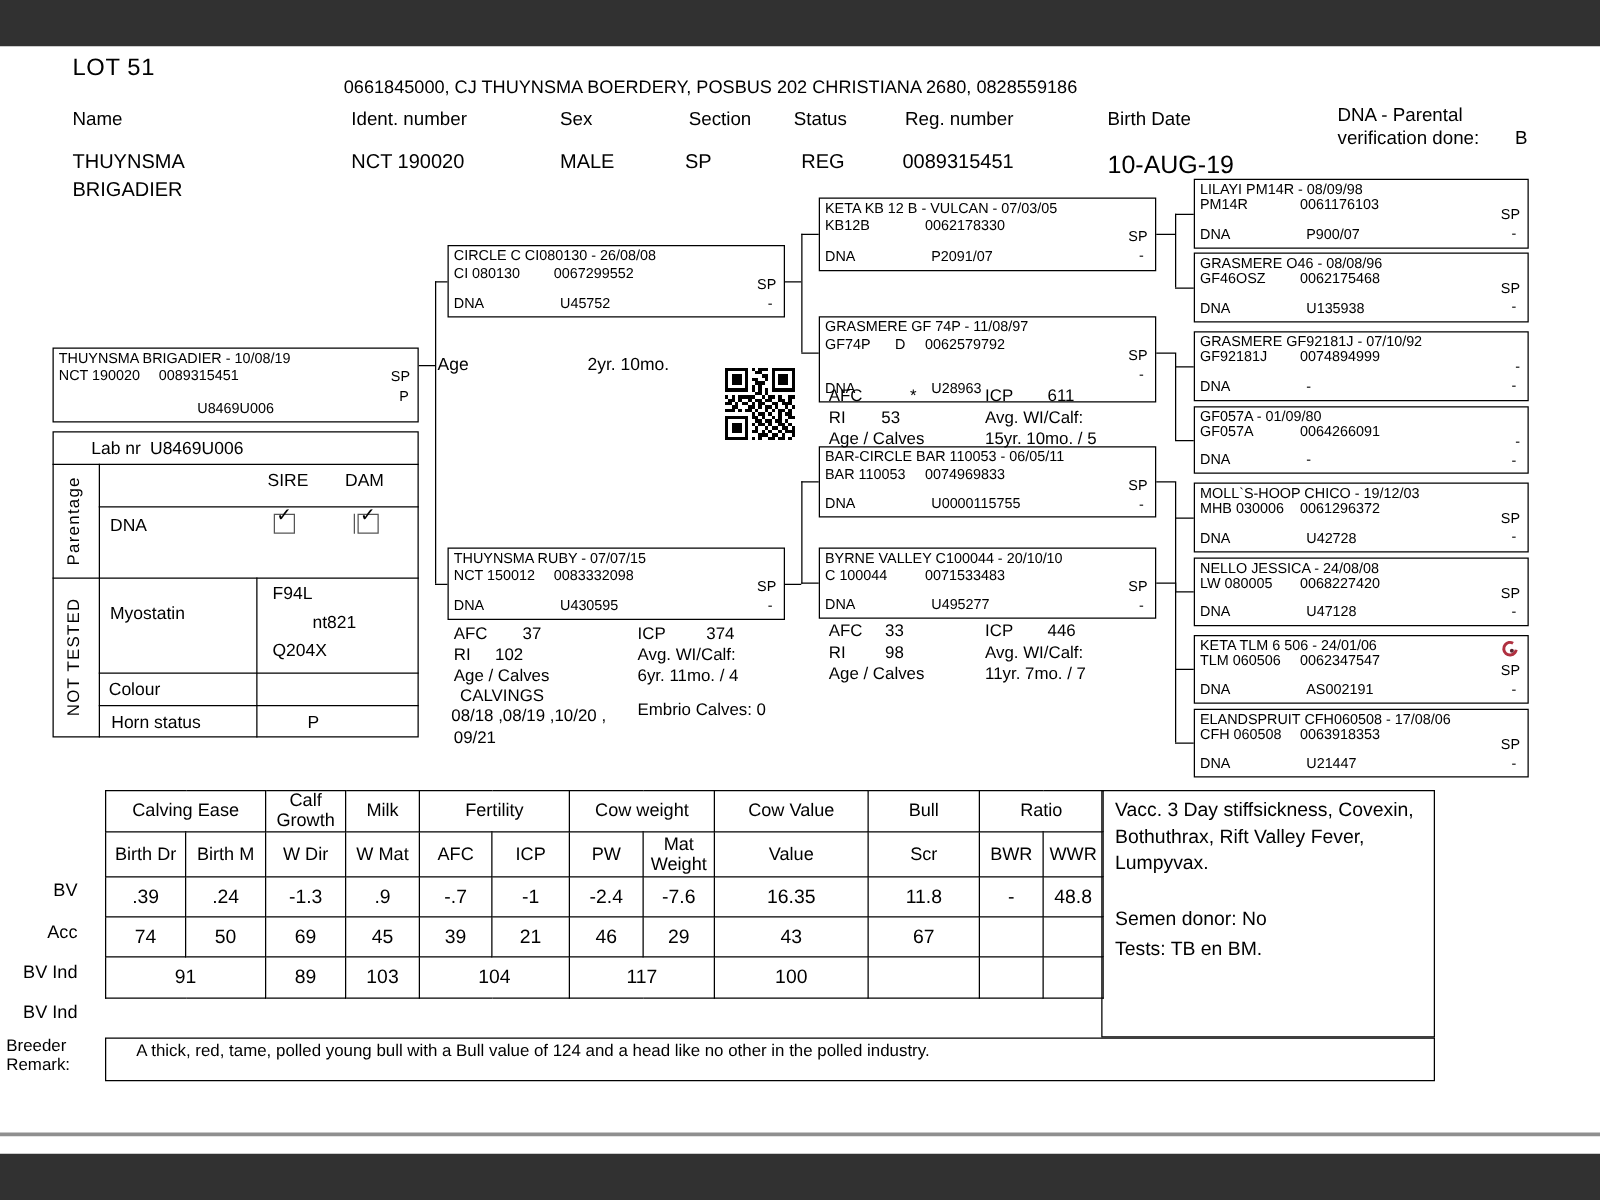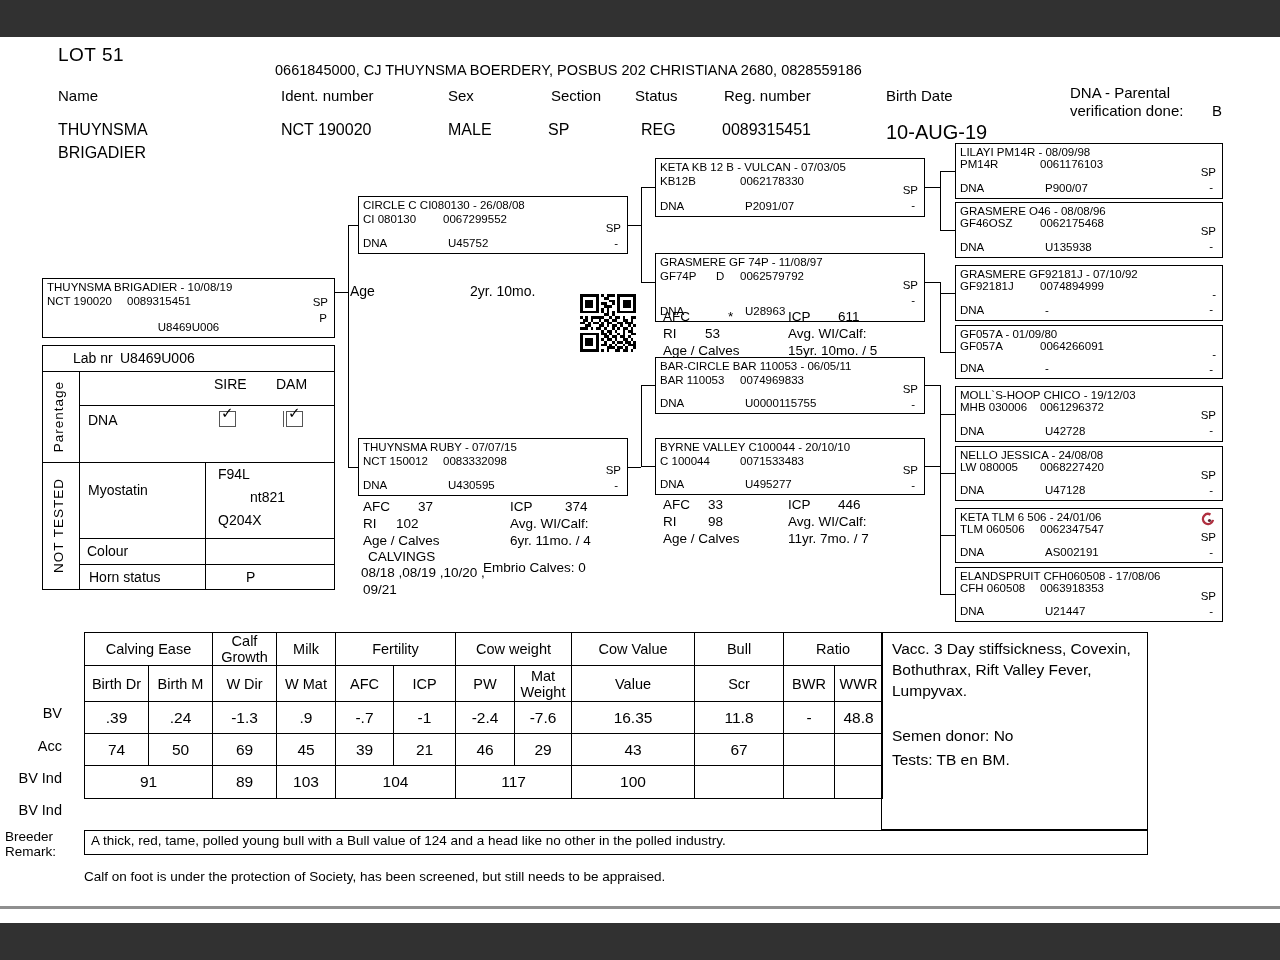--- a/index.html
+++ b/index.html
@@ -48,22 +48,22 @@
   .ebv-wrap{position:absolute;left:84px;top:632px;}
   table.ebv{border-collapse:collapse;table-layout:fixed;width:798px;}
   table.ebv th,table.ebv td{border:1px solid #000;text-align:center;padding:0;font-weight:normal;overflow:hidden;}
   table.ebv th{font-size:14.5px;line-height:16px;}
   table.ebv td{font-size:15.5px;}
   tr.h1{height:32px;} tr.h2{height:36px;}
   tr.d1{height:32px;} tr.d2{height:32px;} tr.d3{height:33px;} tr.d4{height:33px;}
   .rowlab{position:absolute;left:0;width:62px;text-align:right;font-size:14.5px;white-space:nowrap;}
   .sidepanel{position:absolute;left:881px;top:632px;width:267px;height:198px;border:1px solid #000;
              box-sizing:border-box;padding:5px 10px;font-size:15.5px;line-height:21px;}
-  .remarkbox{position:absolute;left:84px;top:830px;width:1064px;height:25px;border:1px solid #000;
-             box-sizing:border-box;padding:2px 6px;font-size:13.5px;}
+  .remarkbox{position:absolute;left:84px;top:830px;width:1064px;height:35px;border:1px solid #000;
+             box-sizing:border-box;padding:2px 24px;font-size:13.5px;}
   .qr{position:absolute;left:580px;top:294px;width:56px;height:58px;}
 </style>
 </head>
 <body>
 
 <div class="page">
 
   <div class="bar" style="top:0;height:37px;"></div>
   <div class="grayline" style="top:906px;"></div>
   <div class="bar" style="top:923px;height:37px;"></div>
@@ -647,21 +647,21 @@
     <div class="stat" style="left:510px;top:499px;">
         <span class="sl55">ICP</span>
         <span>374</span>
       </div>
     <div class="stat" style="left:510px;top:516px;">
         <span>Avg. WI/Calf:</span>
       </div>
     <div class="stat" style="left:510px;top:533px;">
         <span>6yr. 11mo.  / 4</span>
       </div>
-    <div class="stat" style="left:483px;top:560px;">
+    <div class="stat" style="left:510px;top:560px;">
         <span>Embrio Calves: 0</span>
       </div>
   </div>
 
   <div>
     <div class="stat" style="left:663px;top:309px;">
         <span class="sl65">AFC</span>
         <span>*</span>
       </div>
     <div class="stat" style="left:663px;top:326px;">
@@ -800,15 +800,14 @@
 
   <div class="sidepanel">
     <div>Vacc. 3 Day stiffsickness, Covexin, Bothuthrax, Rift Valley Fever, Lumpyvax.</div>
     <div style="margin-top:24px;">Semen donor: No</div>
     <div style="margin-top:3px;">Tests: TB en BM.</div>
   </div>
 
   <div class="remarkbox">
     <span>A thick, red, tame, polled young bull with a Bull value of 124 and a head like no other in the polled industry.</span>
   </div>
-  <div class="t" style="left:84px;top:869px;font-size:13.5px;">Calf on foot is under the protection of Society, has been screened, but still needs to be appraised.</div>
 
 </div>
 
 </body></html>

